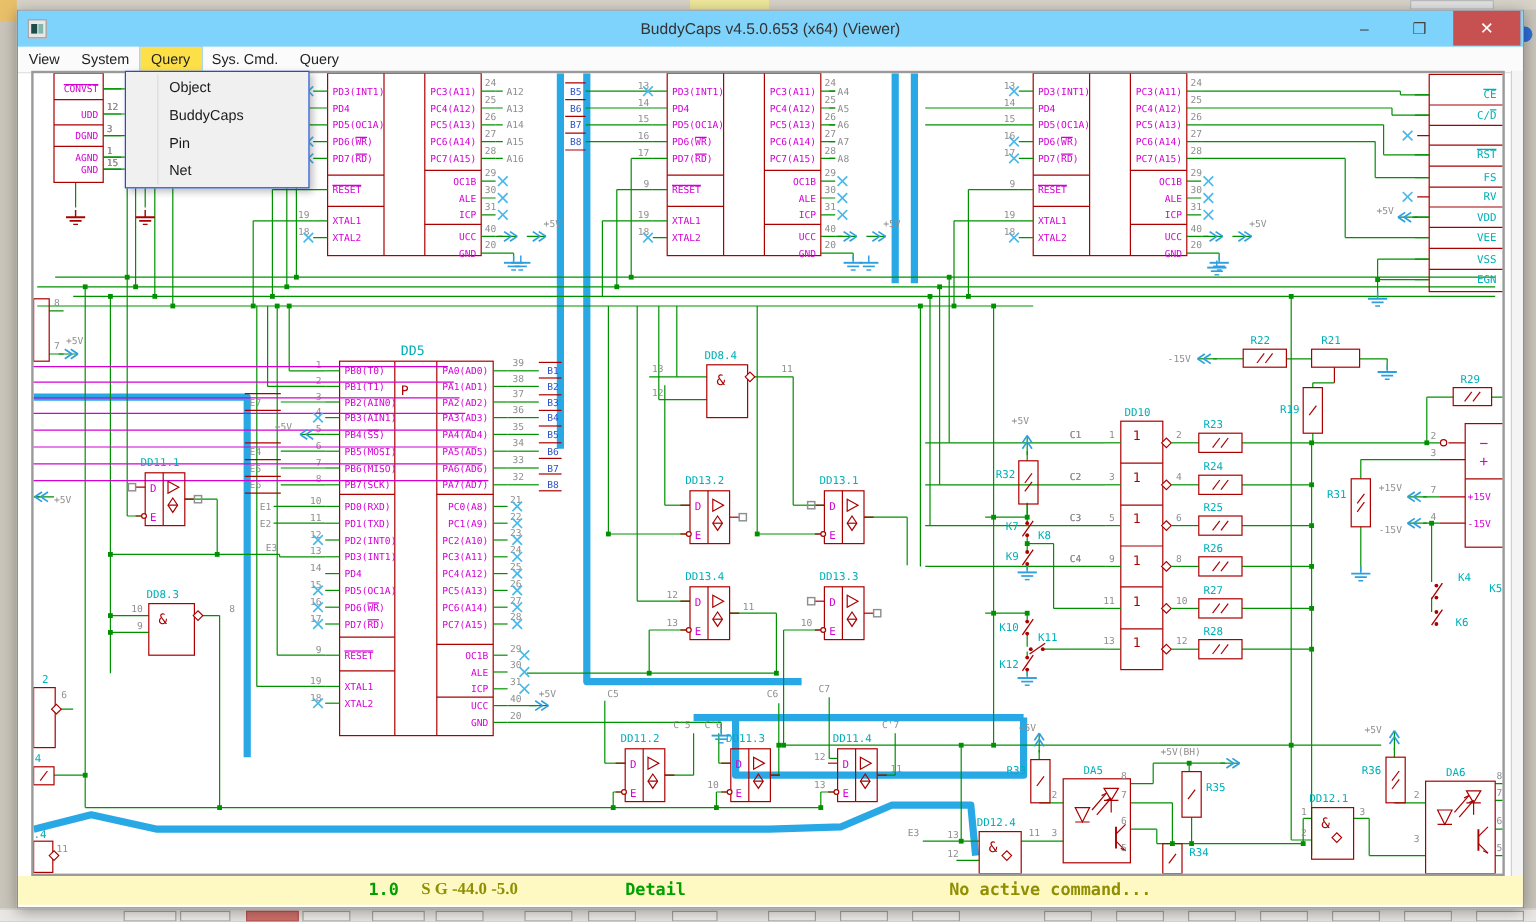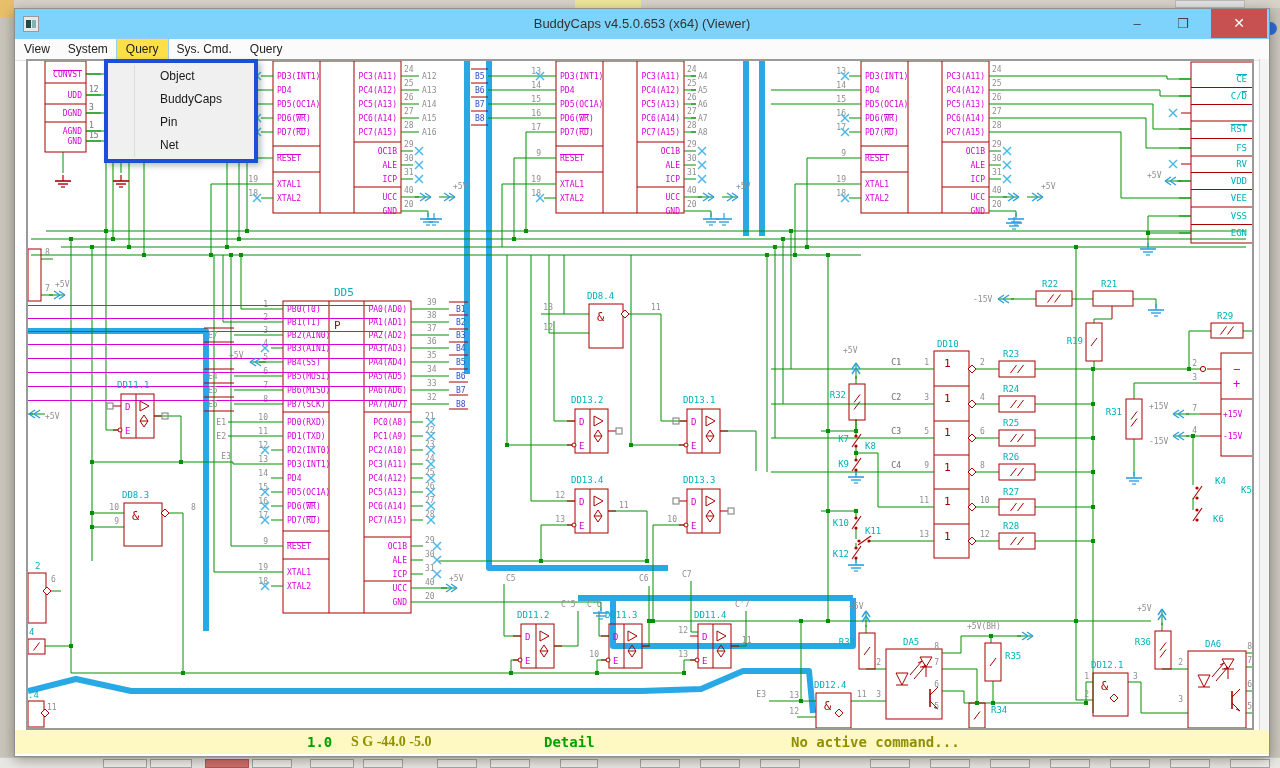--- a/index.html
+++ b/index.html
@@ -15,21 +15,21 @@
   #appicon:before { content:""; position:absolute; left:2px; top:3px; width:5px; height:8px; background:#1d4d46; }
   #appicon:after { content:""; position:absolute; left:8px; top:3px; width:4px; height:8px; background:#7fb6ad; }
   .winbtn { position:absolute; top:0; height:29px; text-align:center; color:#444; font-size:13px; line-height:29px; cursor:default; }
   #btn-min { right:112px; width:40px; }
   #btn-max { right:66px; width:40px; }
   #btn-close { right:2px; width:56px; background:#c75050; color:#fff; font-size:14px; }
   #menubar { position:absolute; left:0; top:30px; right:0; height:22px; background:#fbfbfb; border-bottom:1px solid #e2e2e2; font-size:12px; color:#222; }
   .menuitem { display:inline-block; padding:3px 9px 4px 9px; cursor:default; }
   .menuitem.active { background:#fde047; outline:1px solid #98ccf2; }
   #dropdown { position:absolute; left:89px; top:50px; width:154px; background:#f0f0f0;
-    border:4px solid #1d4ed8; box-shadow:3px 3px 6px rgba(0,0,0,.25); z-index:5; padding:2px 16px; }
+    border:1px solid #1d4ed8; box-shadow:3px 3px 6px rgba(0,0,0,.25); z-index:5; padding:2px 0; }
   #dropdown .gutter { position:absolute; left:26px; top:2px; bottom:2px; width:1px; background:#dcdcdc; }
   .dditem { padding:4px 8px 5px 36px; font-size:12px; color:#1a1a1a; cursor:default; }
   #canvas { position:absolute; left:11px; top:50px; width:1228px; height:671px; background:#fff; border:2px solid #9a9a9a; }
   #schsvg { position:absolute; left:0; top:0; }
   #scroll { position:absolute; right:0px; top:50px; width:10px; height:671px; background:#f4f4f4; border-left:1px solid #d0d0d0; }
   #statusbar { position:absolute; left:0; right:0; bottom:2px; height:24px; background:#fef9c3;
     font-family:"DejaVu Sans Mono", monospace; font-weight:bold; font-size:14px; }
   .st { position:absolute; top:4px; white-space:pre; }
   #taskbar { position:absolute; left:0; bottom:0; width:1280px; height:11px; background:#e9e7e3; border-top:1px solid #cfcdc9; z-index:1; }
   .tbtn { position:absolute; top:1px; height:9px; border:1px solid #a9a7a3; background:#f2f0ec; }
@@ -1429,17 +1429,17 @@
     <div class="gutter"></div>
     <div class="dditem">Object</div>
     <div class="dditem">BuddyCaps</div>
     <div class="dditem">Pin</div>
     <div class="dditem">Net</div>
   </div>
 
   <div id="statusbar">
     <span class="st" id="st-scale" style="left: 292px; color: rgb(0, 160, 0);">1.0</span>
     <span class="st" id="st-grid" style="left: 336px; color: rgb(143, 143, 0); font-family: Liberation Serif, serif;">S G -44.0 -5.0</span>
-    <span class="st" id="st-mode" style="left: 529px; color: rgb(0, 160, 0);">Detail</span>
+    <span class="st" id="st-mode" style="left: 506px; color: rgb(0, 160, 0);">Detail</span>
     <span class="st" id="st-msg" style="left: 776px; color: rgb(143, 143, 0);">No active command...</span>
   </div>
 </div>
 </div>
 
 </body></html>

